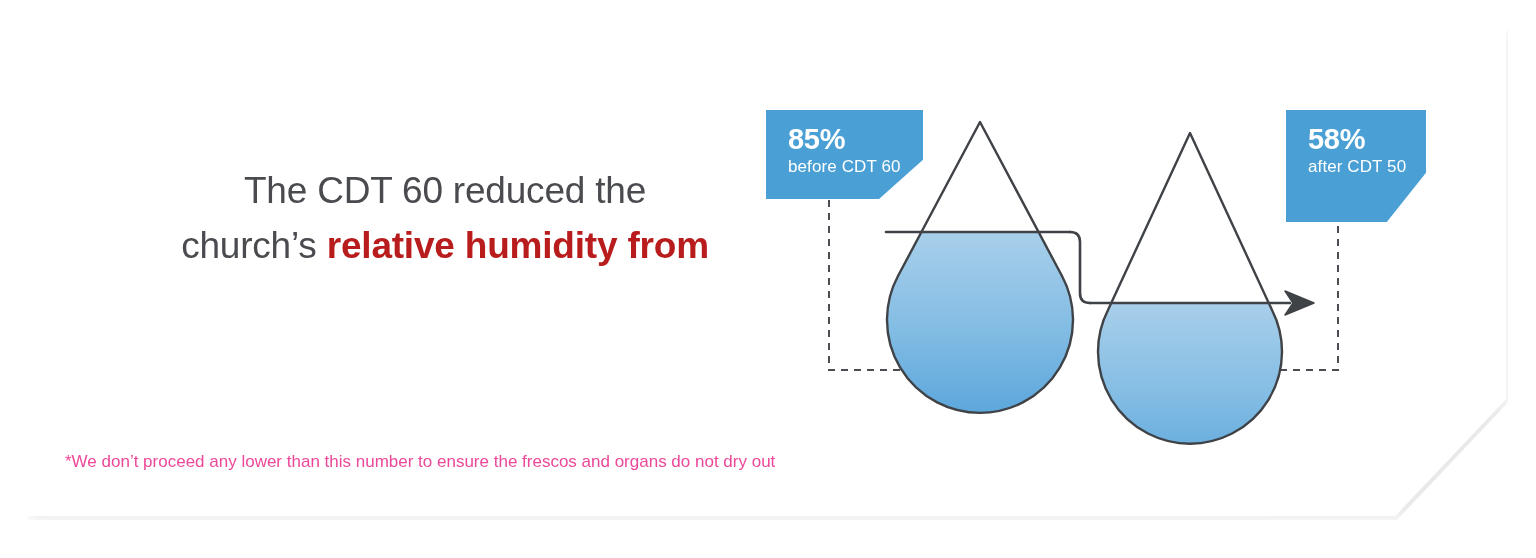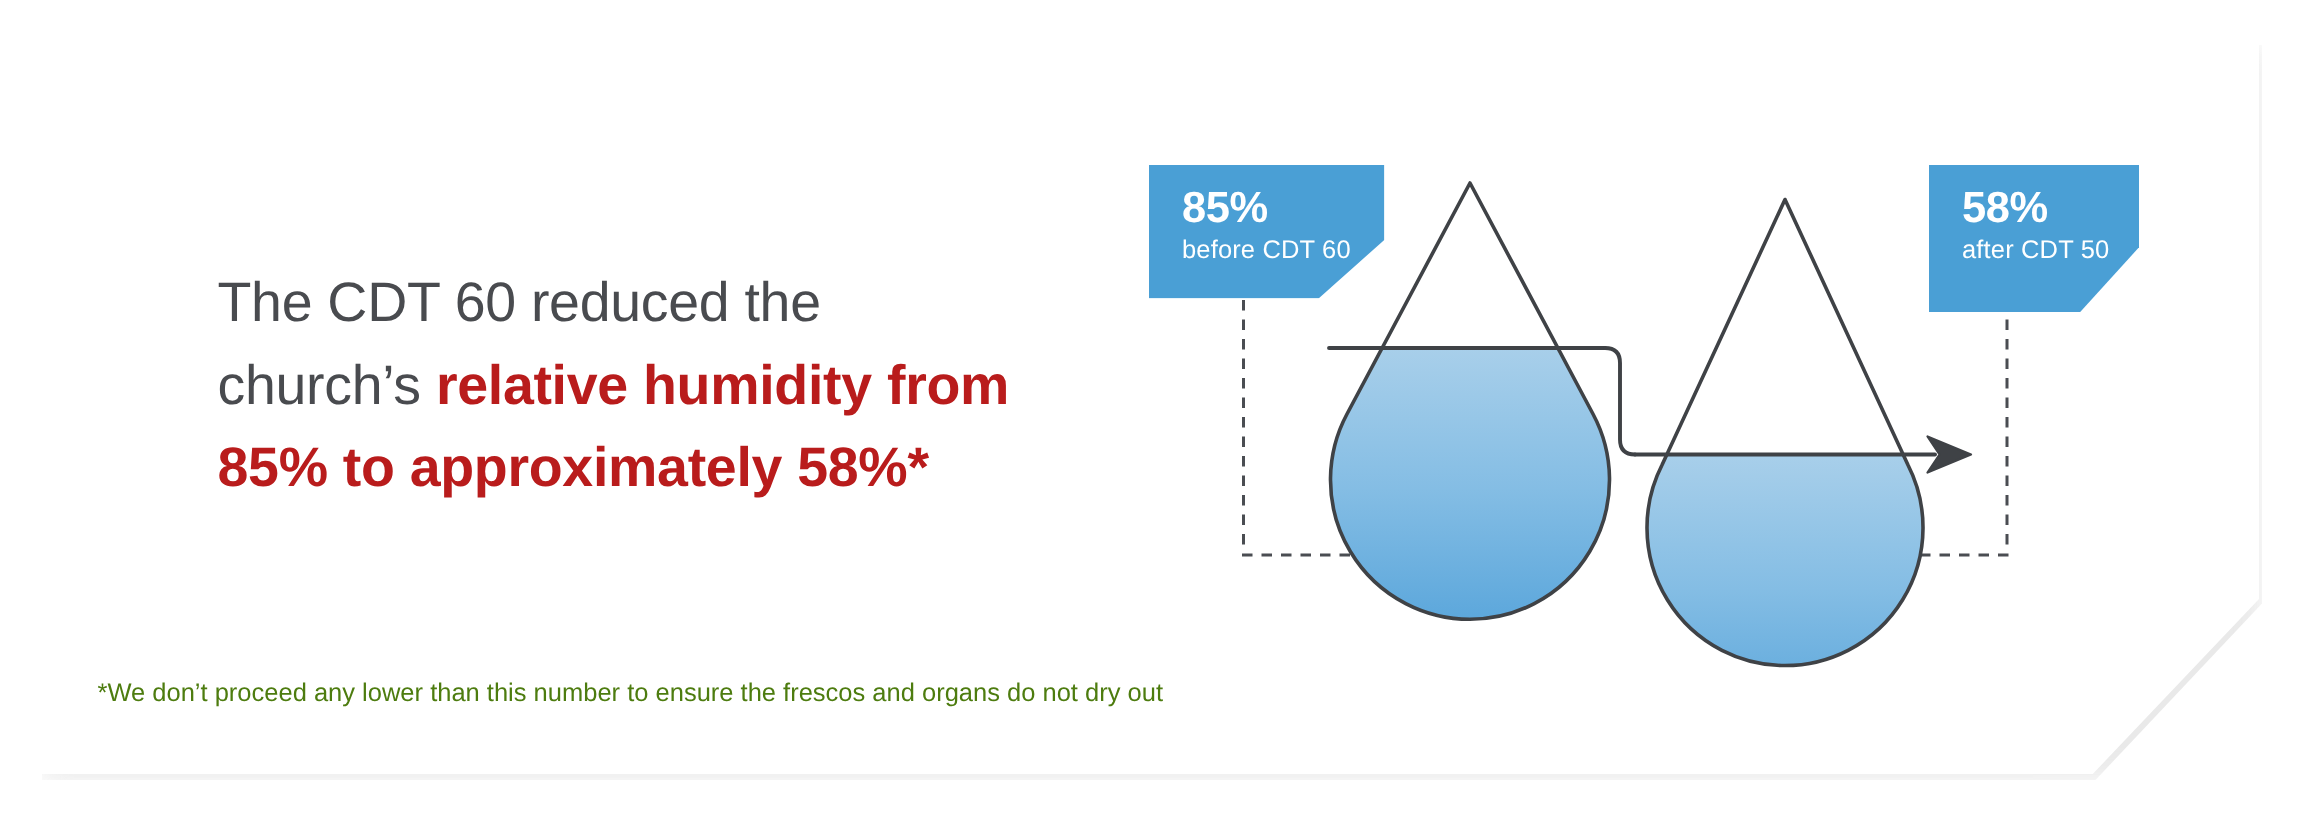--- a/index.html
+++ b/index.html
@@ -47,38 +47,39 @@
     height: 486px;
     background: #ffffff;
     -webkit-clip-path: polygon(0 0, 100% 0, 100% 76%, 92.5% 100%, 0 100%);
     clip-path: polygon(0 0, 100% 0, 100% 76%, 92.5% 100%, 0 100%);
   }
 
   
   #headline {
     position: absolute;
     left: 145px;
-    top: 174px;
+    top: 163px;
     width: 600px;
     font-size: 37px;
     line-height: 55px;
     color: #494b4f;
     letter-spacing: -0.2px;
     font-weight: 400;
+    text-align: center;
   }
   #headline b { font-weight: 700; color: #b91c1c; }
 
   
   #footnote {
     position: absolute;
     left: 65px;
     top: 450px;
     font-size: 17px;
     line-height: 24px;
-    color: #4d7c0f;
+    color: #ec4899;
     font-weight: 400;
     white-space: nowrap;
   }
 
   
   #graphic {
     position: absolute;
     left: 0;
     top: 0;
     width: 1536px;
@@ -90,21 +91,21 @@
   
   .badge {
     position: absolute;
     background: #4a9fd5;
     color: #ffffff;
     -webkit-clip-path: polygon(0 0, 100% 0, 100% 56%, 72% 100%, 0 100%);
     clip-path: polygon(0 0, 100% 0, 100% 56%, 72% 100%, 0 100%);
     padding: 13px 0 0 22px;
   }
   #badge-before { left: 766px; top: 110px; width: 157px; height: 89px; }
-  #badge-after  { left: 1286px; top: 110px; width: 140px; height: 98px; }
+  #badge-after  { left: 1286px; top: 110px; width: 140px; height: 112px; }
 
   .badge-value {
     display: block;
     font-size: 29px;
     line-height: 33px;
     font-weight: 700;
     letter-spacing: -0.3px;
   }
   .badge-label {
     display: block;
@@ -118,21 +119,20 @@
 <body>
 
 <div id="stage">
 
   <div id="card-shadow"></div>
   <div id="card"></div>
 
   <div id="headline">
     <span>The CDT 60 reduced the</span><br>
     <span>church’s </span><b>relative humidity from</b><br>
-    <b>85% to approximately 58%*</b>
   </div>
 
   <div id="footnote">*We don’t proceed any lower than this number to ensure the frescos and organs do not dry out</div>
 
   <div id="graphic">
     <svg width="1536" height="558" viewBox="0 0 1536 558" xmlns="http://www.w3.org/2000/svg">
       <defs>
         <linearGradient id="waterGrad" x1="0" y1="0" x2="0" y2="1">
           <stop offset="0%" stop-color="#a8cfea"></stop>
           <stop offset="45%" stop-color="#84bde4"></stop>

